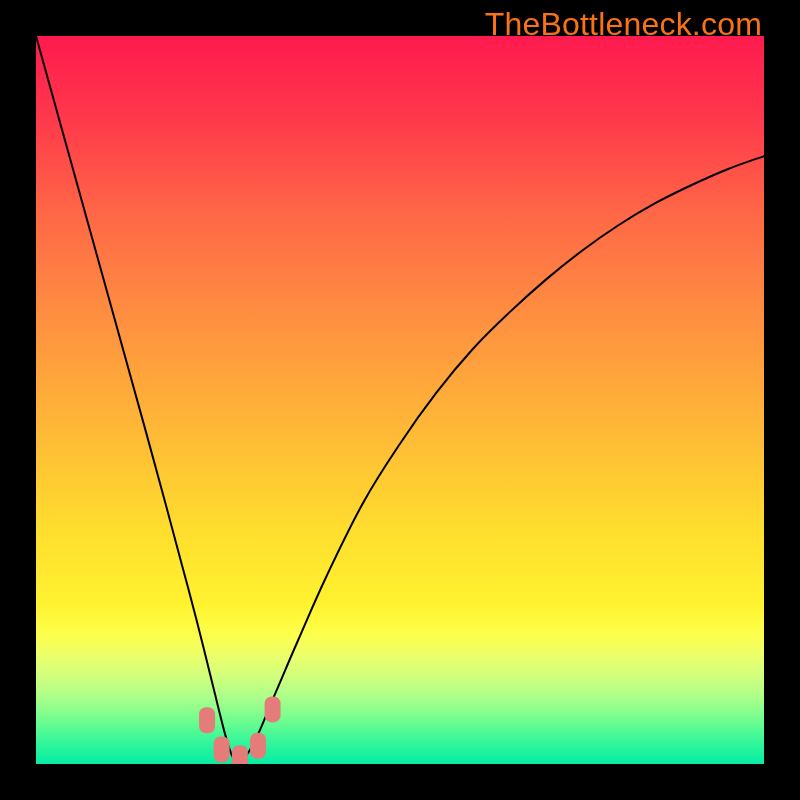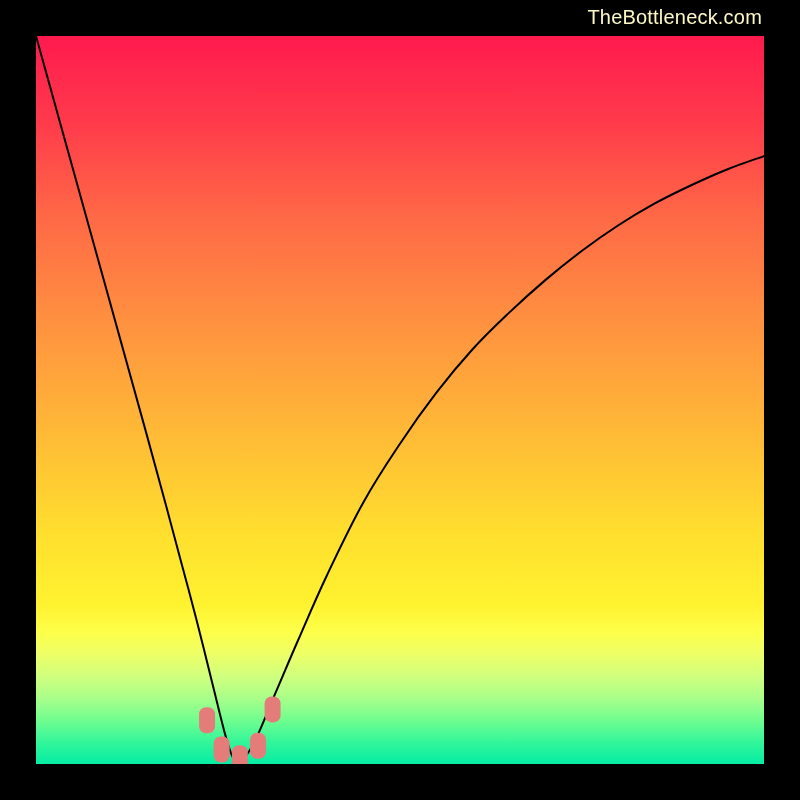--- a/index.html
+++ b/index.html
@@ -19,22 +19,22 @@
     top: 36px;
     width: 728px;
     height: 728px;
     overflow: hidden;
   }
 
   .watermark {
     position: absolute;
     right: 38px;
     top: 6px;
-    color: #fef9c3;
-    font-size: 20px;
+    color: #f97316;
+    font-size: 32px;
     font-weight: 400;
     letter-spacing: 0.2px;
     font-family: Arial, Helvetica, sans-serif;
   }
 
   svg.curve-layer {
     position: absolute;
     left: 0; top: 0;
     width: 100%;
     height: 100%;

